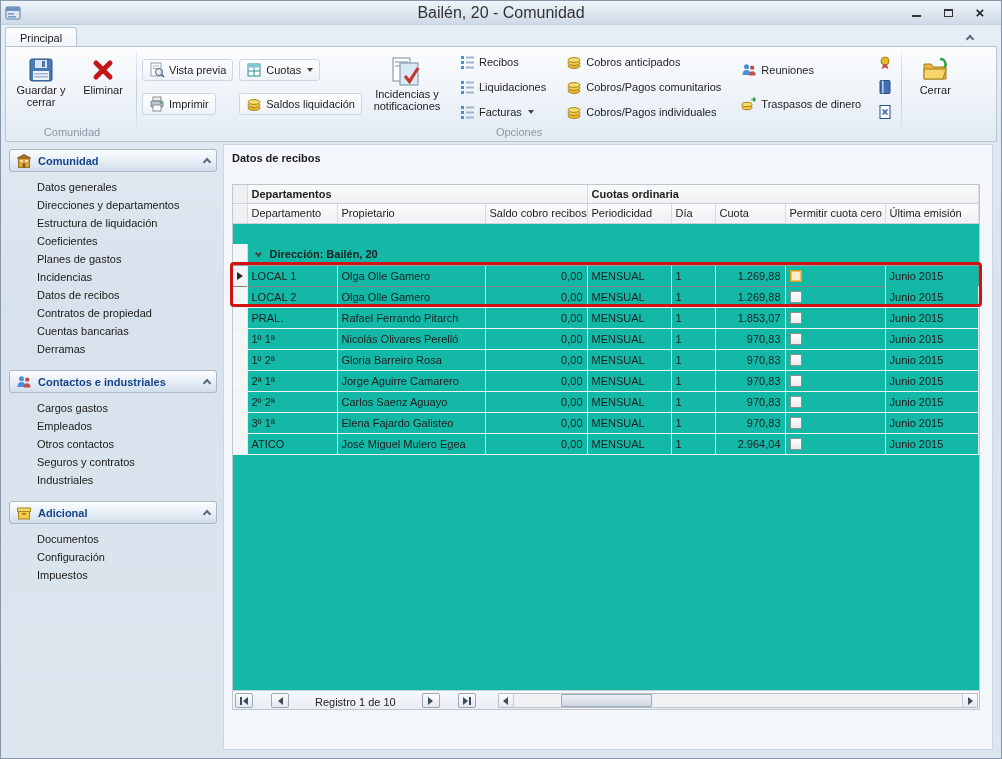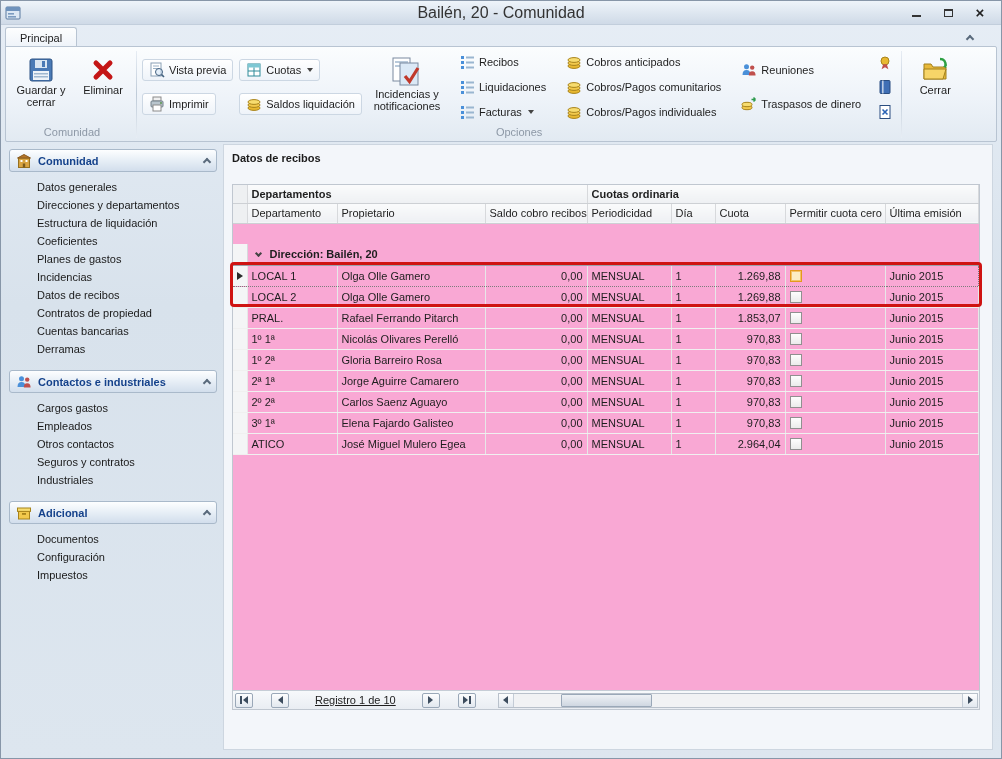--- a/index.html
+++ b/index.html
@@ -60,21 +60,21 @@
     color:#15428b; font-weight:bold; cursor:default; }
   .side-header .title { flex:1; }
   .side-items { padding:6px 0 2px 0; }
   .side-item { height:18px; line-height:18px; padding-left:28px; color:#1a1a1a; cursor:default; white-space:nowrap; }
 
   
   .main-panel { position:absolute; left:222px; top:143px; right:8px; bottom:8px;
     background:#f3f6fa; border:1px solid #cdd6e0; }
   .main-title { padding:7px 0 0 8px; font-weight:bold; color:#1b1b1b; }
   .grid-wrap { position:absolute; left:8px; right:12px; top:39px; bottom:39px;
-    background:#f9a8d4; border:1px solid #c0c7d0; }
+    background:#14b8a6; border:1px solid #c0c7d0; }
   .grid-scroll { position:absolute; left:0; right:0; top:0; bottom:19px; overflow:hidden; }
 
   table.grid { border-collapse:collapse; table-layout:fixed; width:100%; font-size:11px; }
   table.grid col.c-gut { width:14px; } table.grid col.c-dep { width:90px; }
   table.grid col.c-prop { width:148px; } table.grid col.c-saldo { width:102px; }
   table.grid col.c-per { width:84px; } table.grid col.c-dia { width:44px; }
   table.grid col.c-cuota { width:70px; } table.grid col.c-cero { width:100px; }
   th, td { overflow:hidden; white-space:nowrap; }
   thead th { background:linear-gradient(#fafbfc,#eef0f3); border-right:1px solid #d7d9dc;
     border-bottom:1px solid #cdd0d4; text-align:left; padding:2px 4px; font-weight:normal; }
@@ -95,22 +95,22 @@
   .row-arrow { display:inline-block; width:0; height:0; border-top:4px solid transparent;
     border-bottom:4px solid transparent; border-left:6px solid #2a2a2a; margin-top:2px; }
   .cb { display:inline-block; width:12px; height:12px; border:1px solid #909090;
     background:linear-gradient(#fefefe,#ebebeb); vertical-align:middle; }
   .cb.focus { border-color:#e39a1e; background:#fcedc4; box-shadow:inset 0 0 0 1px #f3c267; }
 
   .annotation { position:absolute; left:-3px; right:-3px; top:77px; height:45px;
     border:3px solid #cf1312; border-radius:4px; pointer-events:none; z-index:5; }
 
   
-  .navigator { position:absolute; left:0; right:0; bottom:0; height:19px; display:flex; align-items:center;
-    gap:18px; padding:1px 1px 1px 2px; background:linear-gradient(#f7f9fb,#e9edf2); border-top:1px solid #c6cdd6;text-decoration:underline; }
+  .navigator { position:absolute; left:0; right:0; bottom:0; height:19px; display:flex; align-items:flex-end;
+    gap:18px; padding:1px 1px 1px 2px; background:linear-gradient(#f7f9fb,#e9edf2); border-top:1px solid #c6cdd6; }
   .vcr { width:18px; height:15px; border:1px solid #9aa8b8; border-radius:2px;
     background:linear-gradient(#fdfdfe,#e2e8ef); display:flex; align-items:center; justify-content:center; gap:1px; }
   .tri-l { width:0; height:0; border-top:4px solid transparent; border-bottom:4px solid transparent; border-right:5px solid #3c4c5e; }
   .tri-r { width:0; height:0; border-top:4px solid transparent; border-bottom:4px solid transparent; border-left:5px solid #3c4c5e; }
   .vbar { width:2px; height:8px; background:#3c4c5e; }
   .nav-label { padding:0 8px; color:#222; }
   .hscroll { flex:1; height:15px; border:1px solid #b9c1cb; background:#f1f2f4; position:relative; margin-left:4px; display:flex; align-items:center; }
   .hs-arrow { width:15px; height:13px; display:flex; align-items:center; justify-content:center;
     background:linear-gradient(#fdfdfe,#e2e8ef); border-right:1px solid #c4ccd6; }
   .hs-arrow.right { margin-left:auto; border-right:none; border-left:1px solid #c4ccd6; }

